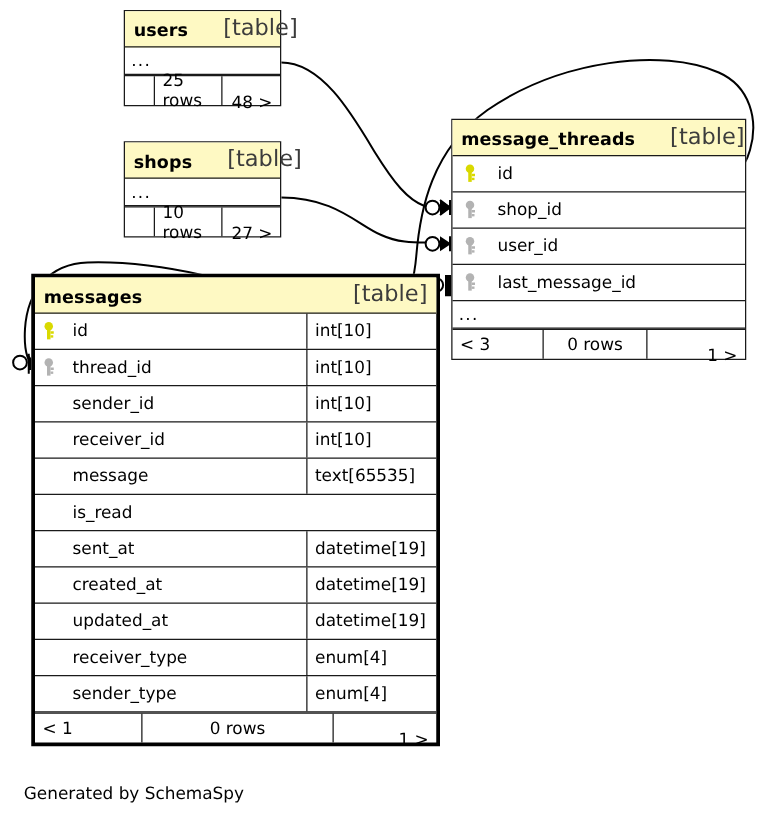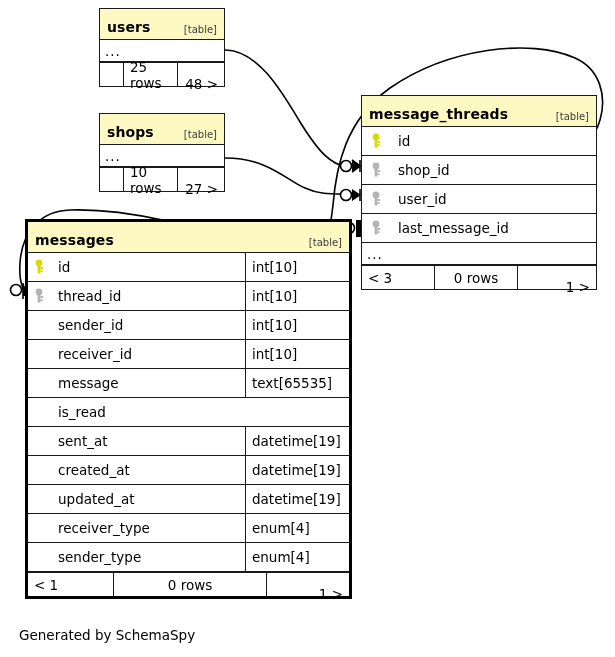--- a/index.html
+++ b/index.html
@@ -53,24 +53,23 @@
     padding: 3px 7px 4px 7px;
     box-sizing: border-box;
     gap: 16px;
   }
   .tbl-name {
     font-weight: bold;
     font-size: 14px;
     letter-spacing: 0.1px;
   }
   .tbl-tag {
-    font-size: 10px;
+    font-size: 18px;
     color: #3c3c3c;
     padding-left: 12px;
-    margin-top: 12px;
   }
 
   
   .col-row {
     display: flex;
     align-items: stretch;
     border-bottom: 1px solid #1a1a1a;
     box-sizing: border-box;
     height: 29px;
   }

